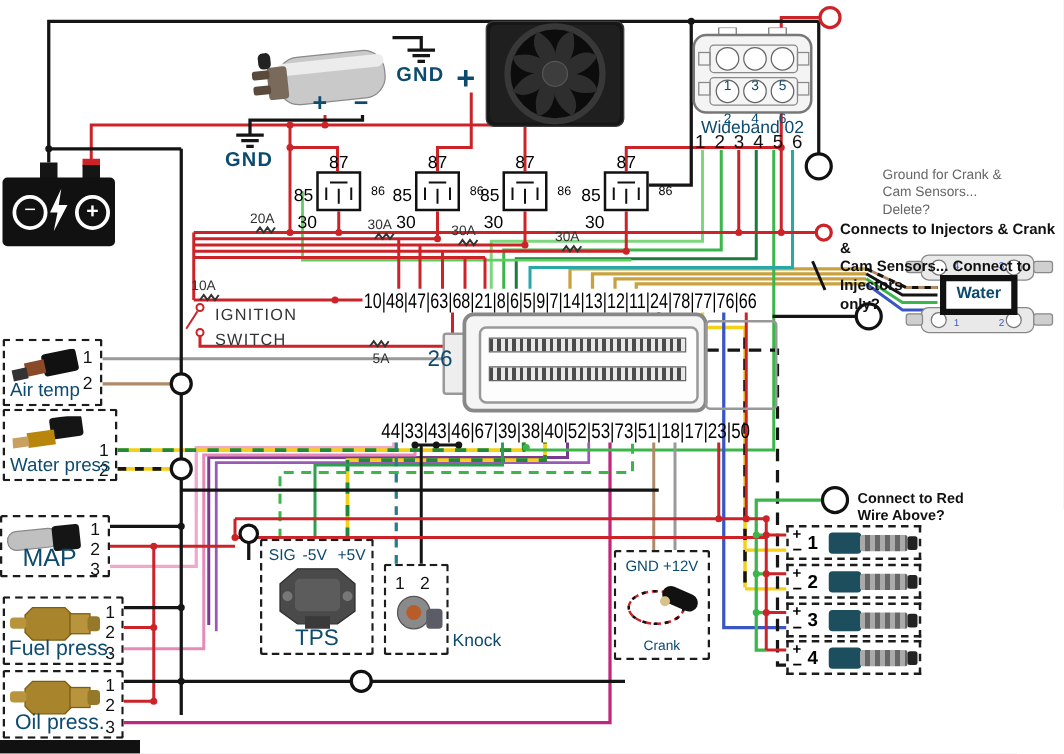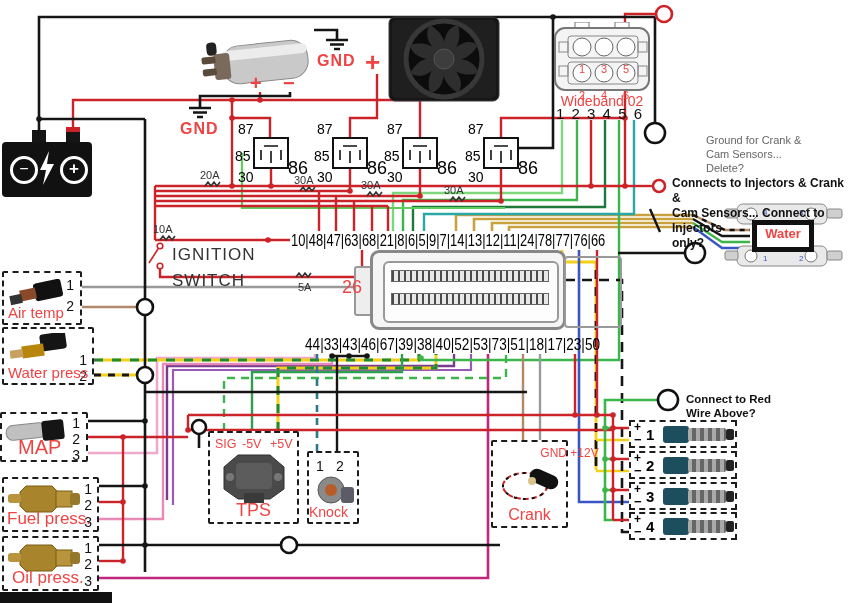--- a/index.html
+++ b/index.html
@@ -1,30 +1,30 @@
 <!DOCTYPE html>
 <html><head>
 <meta charset="utf-8">
 <style>
   html,body{margin:0;padding:0;background:#e8e8e8;}
   #stage{position:relative;width:851px;height:603px;background:#fff;overflow:hidden;
          font-family:"Liberation Sans",sans-serif;}
   .abs{position:absolute;}
-  .lbl{position:absolute;color:#ef4444;white-space:pre-line;line-height:1.15;
+  .lbl{position:absolute;color:#0c4a6e;white-space:pre-line;line-height:1.15;
        font-family:"Liberation Sans",sans-serif;}
   .dbox{position:absolute;border:2px dashed #1c1c1c;background:#fff;border-radius:2px;box-sizing:border-box;}
   .pin{position:absolute;font-size:14px;color:#111;}
   .pinrow{position:absolute;white-space:nowrap;font-size:17px;color:#000;
           transform:scaleX(0.76);transform-origin:0 0;letter-spacing:0;}
   .relay{position:absolute;width:66px;height:64px;}
   .relay .box{position:absolute;left:15px;top:15px;width:36px;height:32px;
               border:2px solid #111;background:#fff;box-sizing:border-box;}
-  .relay .t87{position:absolute;left:0;top:-1px;width:100%;text-align:left;font-size:14px;}
+  .relay .t87{position:absolute;left:0;top:-1px;width:100%;text-align:center;font-size:14px;}
   .relay .t85{position:absolute;left:-3px;top:26px;font-size:14px;}
-  .relay .t86{position:absolute;right:-4px;top:36px;font-size:18px;}
+  .relay .t86{position:absolute;right:-4px;top:26px;font-size:10px;}
   .relay .t30{position:absolute;left:0;top:47px;width:100%;font-size:14px;}
   .inj{position:absolute;left:629px;width:108px;height:28px;border:2px dashed #1c1c1c;
        background:#fff;box-sizing:border-box;}
   .inj .p{position:absolute;left:3px;top:-2px;font-size:12px;font-weight:bold;}
   .inj .m{position:absolute;left:3px;top:10px;font-size:13px;font-weight:bold;}
   .inj .n{position:absolute;left:15px;top:4px;font-size:15px;font-weight:bold;}
   .inj .body{position:absolute;left:32px;top:4px;width:26px;height:17px;background:#1d4e5e;border-radius:3px;}
   .inj .rib{position:absolute;left:57px;top:6px;width:38px;height:13px;
             background:repeating-linear-gradient(90deg,#aaa 0 4px,#666 4px 8px);border-radius:2px;}
   .inj .tip{position:absolute;left:95px;top:7px;width:8px;height:11px;background:#222;border-radius:2px;}
@@ -363,21 +363,21 @@
     <span class="t86">86</span>
     <span class="t30">30</span>
   </div>
 
   <div class="lbl" style="left:200px;top:169px;font-size:11px;color:#333;">20A</div>
   <div class="lbl" style="left:294px;top:174px;font-size:11px;color:#333;">30A</div>
   <div class="lbl" style="left:361px;top:179px;font-size:11px;color:#333;">30A</div>
   <div class="lbl" style="left:444px;top:184px;font-size:11px;color:#333;">30A</div>
   <div class="lbl" style="left:153px;top:223px;font-size:11px;color:#333;">10A</div>
   <div class="lbl" style="left:298px;top:281px;font-size:11px;color:#333;">5A</div>
-  <div class="lbl" style="left:172px;top:242px;font-size:17px;color:#333;letter-spacing:1px;line-height:1.5;">IGNITION
+  <div class="lbl" style="left:172px;top:242px;font-size:13px;color:#333;letter-spacing:1px;line-height:1.5;">IGNITION
 SWITCH</div>
 
   <div class="abs" style="left:354px;top:248px;width:268px;height:84px;">
     <div class="abs" style="left:0;top:18px;width:18px;height:46px;border:2px solid #999;background:#eee;border-radius:3px;"></div>
     <div class="abs" style="left:16px;top:2px;width:196px;height:80px;border:3px solid #888;border-radius:9px;background:#f5f5f5;box-sizing:border-box;">
       <div class="abs" style="left:10px;top:8px;width:172px;height:58px;border:2px solid #999;border-radius:6px;background:#fdfdfd;"></div>
       <div class="ecu-strip" style="left:18px;top:17px;width:156px;"></div>
       <div class="ecu-strip" style="left:18px;top:40px;width:156px;"></div>
     </div>
     <div class="abs" style="left:210px;top:8px;width:54px;height:68px;border:2px solid #999;border-radius:4px;"></div>
@@ -460,32 +460,32 @@
   </div>
 
   <div class="dbox" style="left:307px;top:451px;width:52px;height:73px;">
     <span class="pin" style="left:7px;top:5px;">1</span>
     <span class="pin" style="left:27px;top:5px;">2</span>
     <svg class="abs" style="left:6px;top:22px" width="40" height="34" viewBox="0 0 40 34">
       <circle cx="16" cy="15" r="13" fill="#8a8a8a" stroke="#555"></circle>
       <circle cx="16" cy="15" r="6" fill="#b85c2a"></circle>
       <rect x="26" y="12" width="13" height="16" rx="3" fill="#5c5c66"></rect>
     </svg>
-    <span class="lbl" style="left:0;bottom:2px;width:100%;text-align:left;font-size:14px;">Knock</span>
+    <span class="lbl" style="left:0;bottom:2px;width:100%;text-align:right;font-size:14px;padding-left:44px;">Knock</span>
   </div>
 
   <div class="dbox" style="left:491px;top:440px;width:77px;height:88px;">
-    <span class="lbl" style="left:0;top:5px;width:100%;text-align:center;font-size:12px;padding-left:40px;">GND +12V</span>
+    <span class="lbl" style="left:0;top:5px;width:100%;text-align:center;font-size:12px;">GND +12V</span>
     <svg class="abs" style="left:6px;top:22px" width="64" height="42" viewBox="0 0 64 42">
       <ellipse cx="26" cy="22" rx="22" ry="13" fill="none" stroke="#cc2329" stroke-width="2" stroke-dasharray="5 3"></ellipse>
       <ellipse cx="26" cy="22" rx="22" ry="13" fill="none" stroke="#111" stroke-width="2" stroke-dasharray="3 6"></ellipse>
       <rect x="30" y="8" width="30" height="14" rx="7" fill="#111" transform="rotate(24 45 15)"></rect>
       <circle cx="33" cy="17" r="4" fill="#d8c28a"></circle>
     </svg>
-    <span class="lbl" style="left:0;bottom:2px;width:100%;text-align:center;font-size:16px;">Crank</span>
+    <span class="lbl" style="left:0;bottom:2px;width:100%;text-align:center;font-size:11px;">Crank</span>
   </div>
 
   <div class="abs" style="left:723px;top:196px;width:122px;height:78px;">
     <svg width="122" height="78" viewBox="0 0 122 78">
       <rect x="14" y="8" width="90" height="20" rx="6" fill="#e9e9e9" stroke="#888"></rect>
       <rect x="14" y="50" width="90" height="20" rx="6" fill="#e9e9e9" stroke="#888"></rect>
       <circle cx="28" cy="18" r="6" fill="#fff" stroke="#777"></circle>
         <circle cx="88" cy="18" r="6" fill="#fff" stroke="#777"></circle>
       <circle cx="28" cy="60" r="6" fill="#fff" stroke="#777"></circle>
         <circle cx="88" cy="60" r="6" fill="#fff" stroke="#777"></circle>

